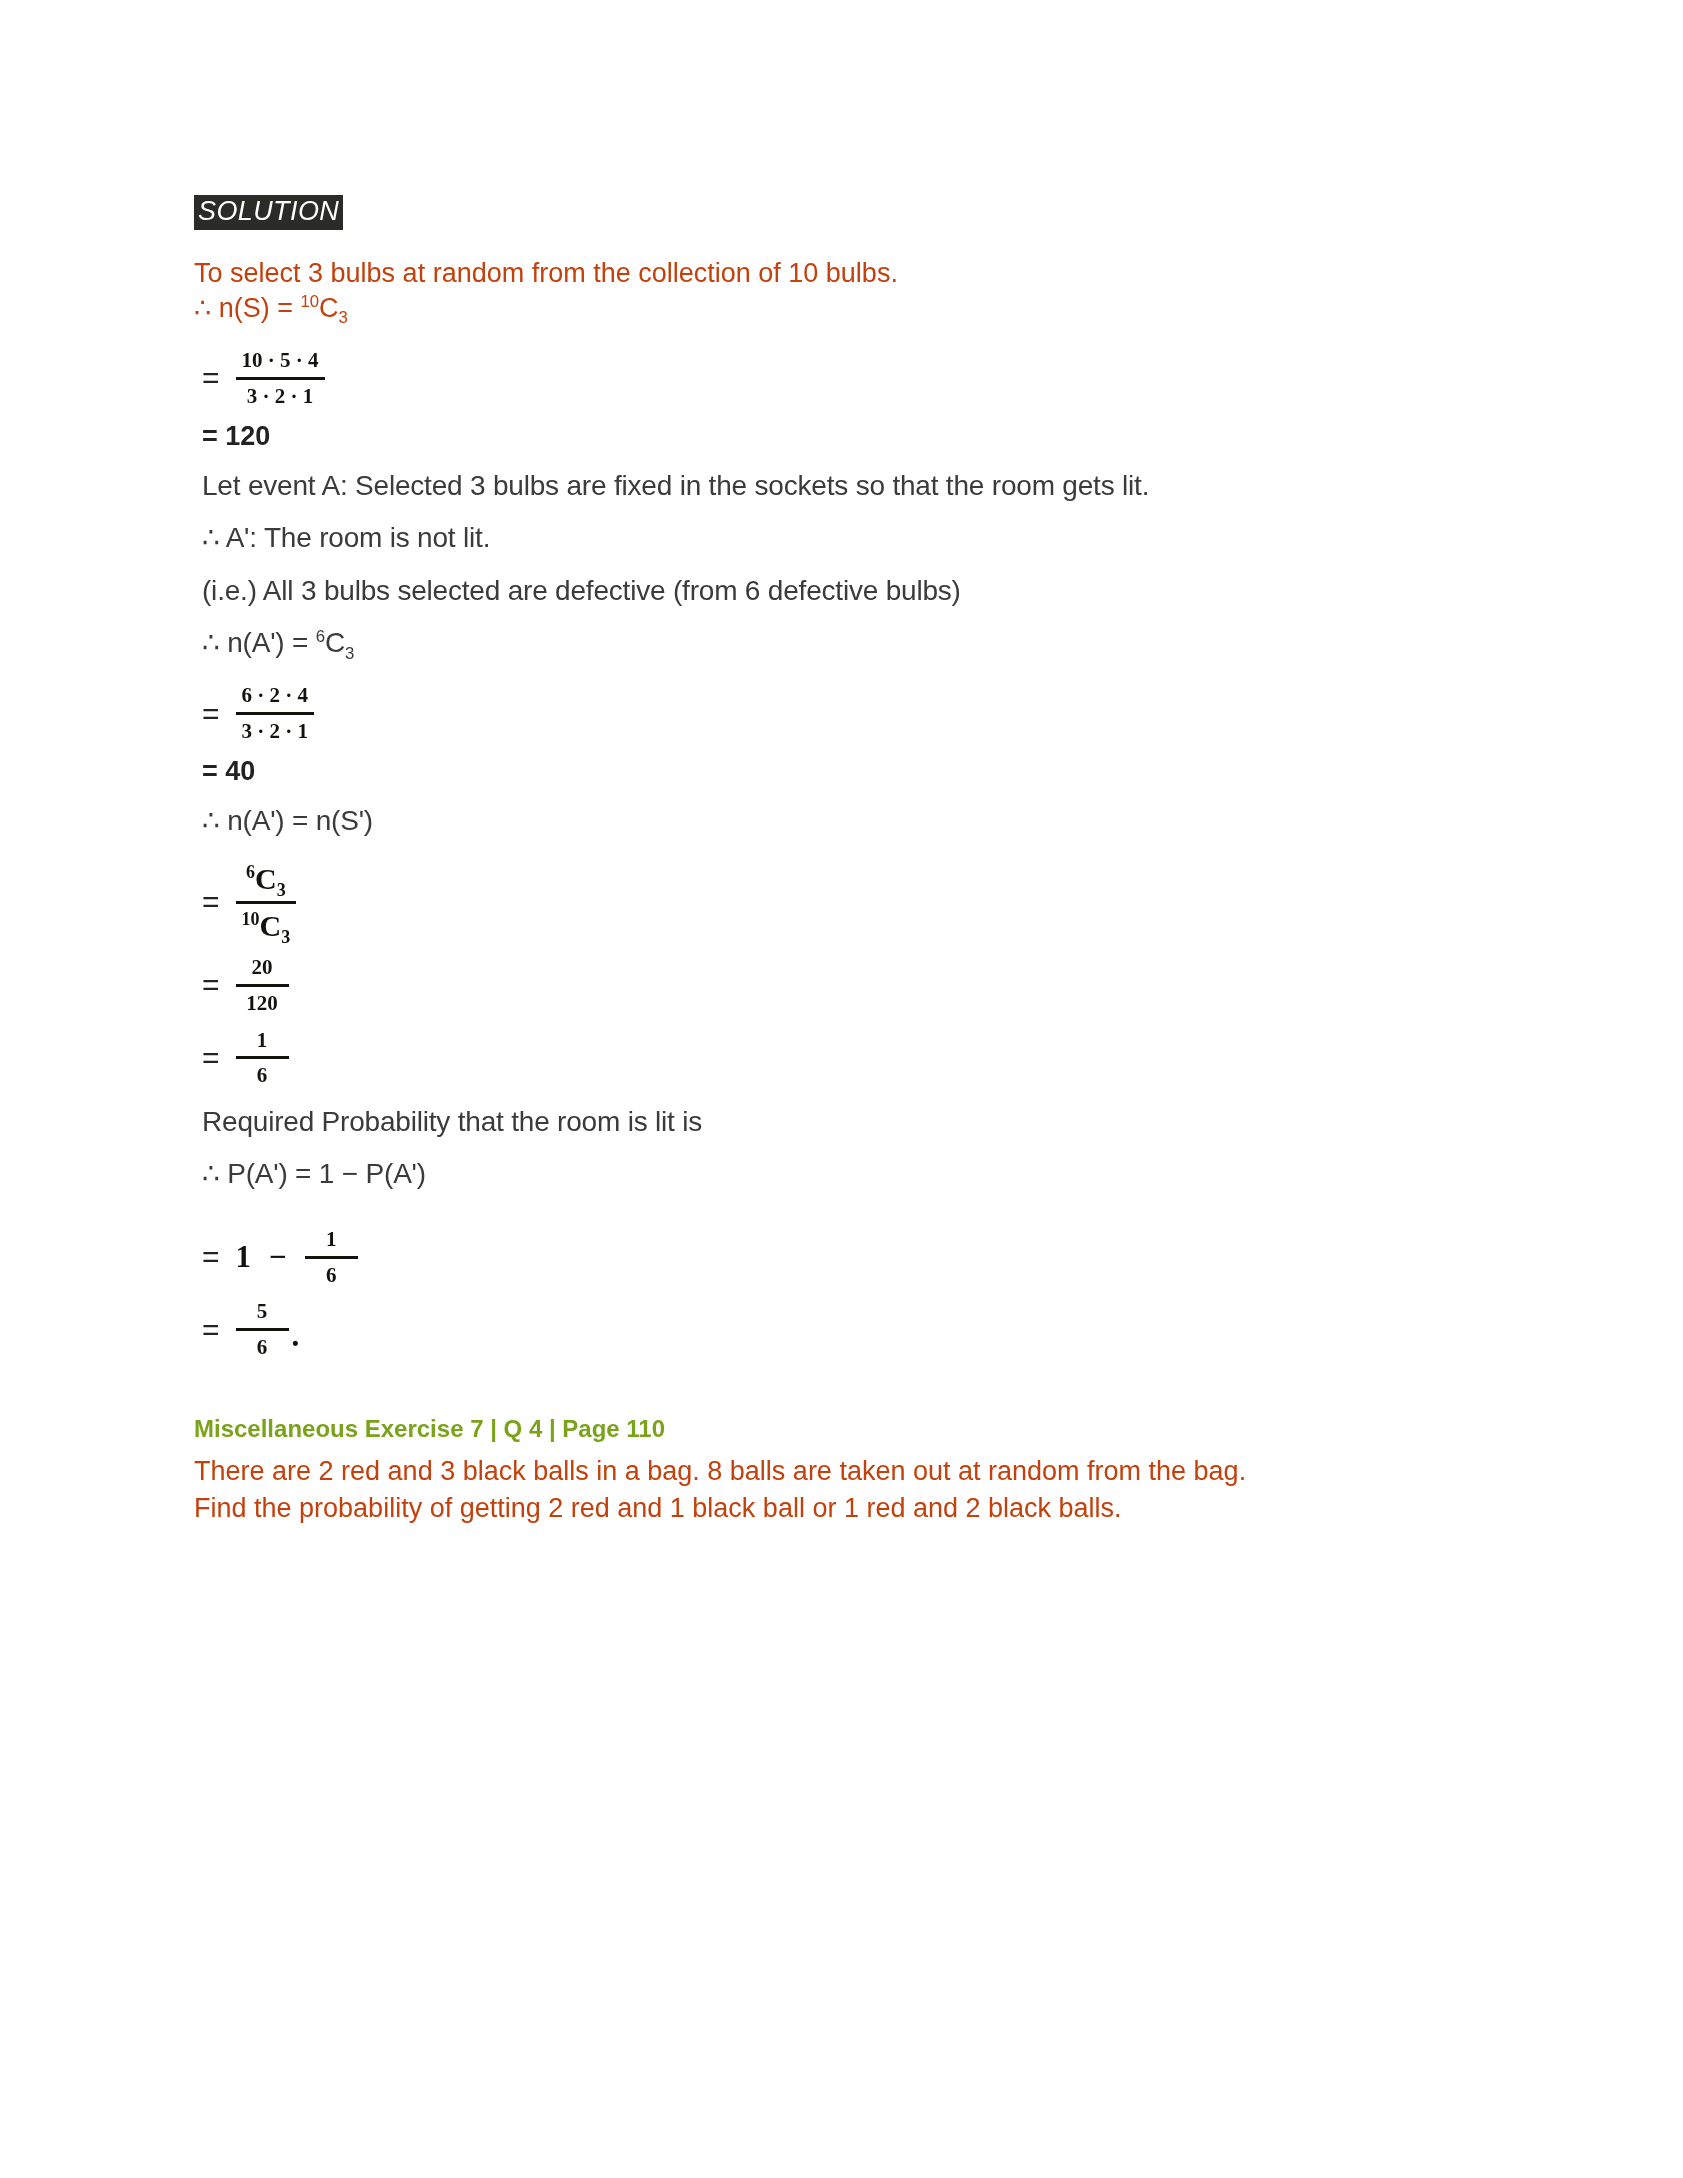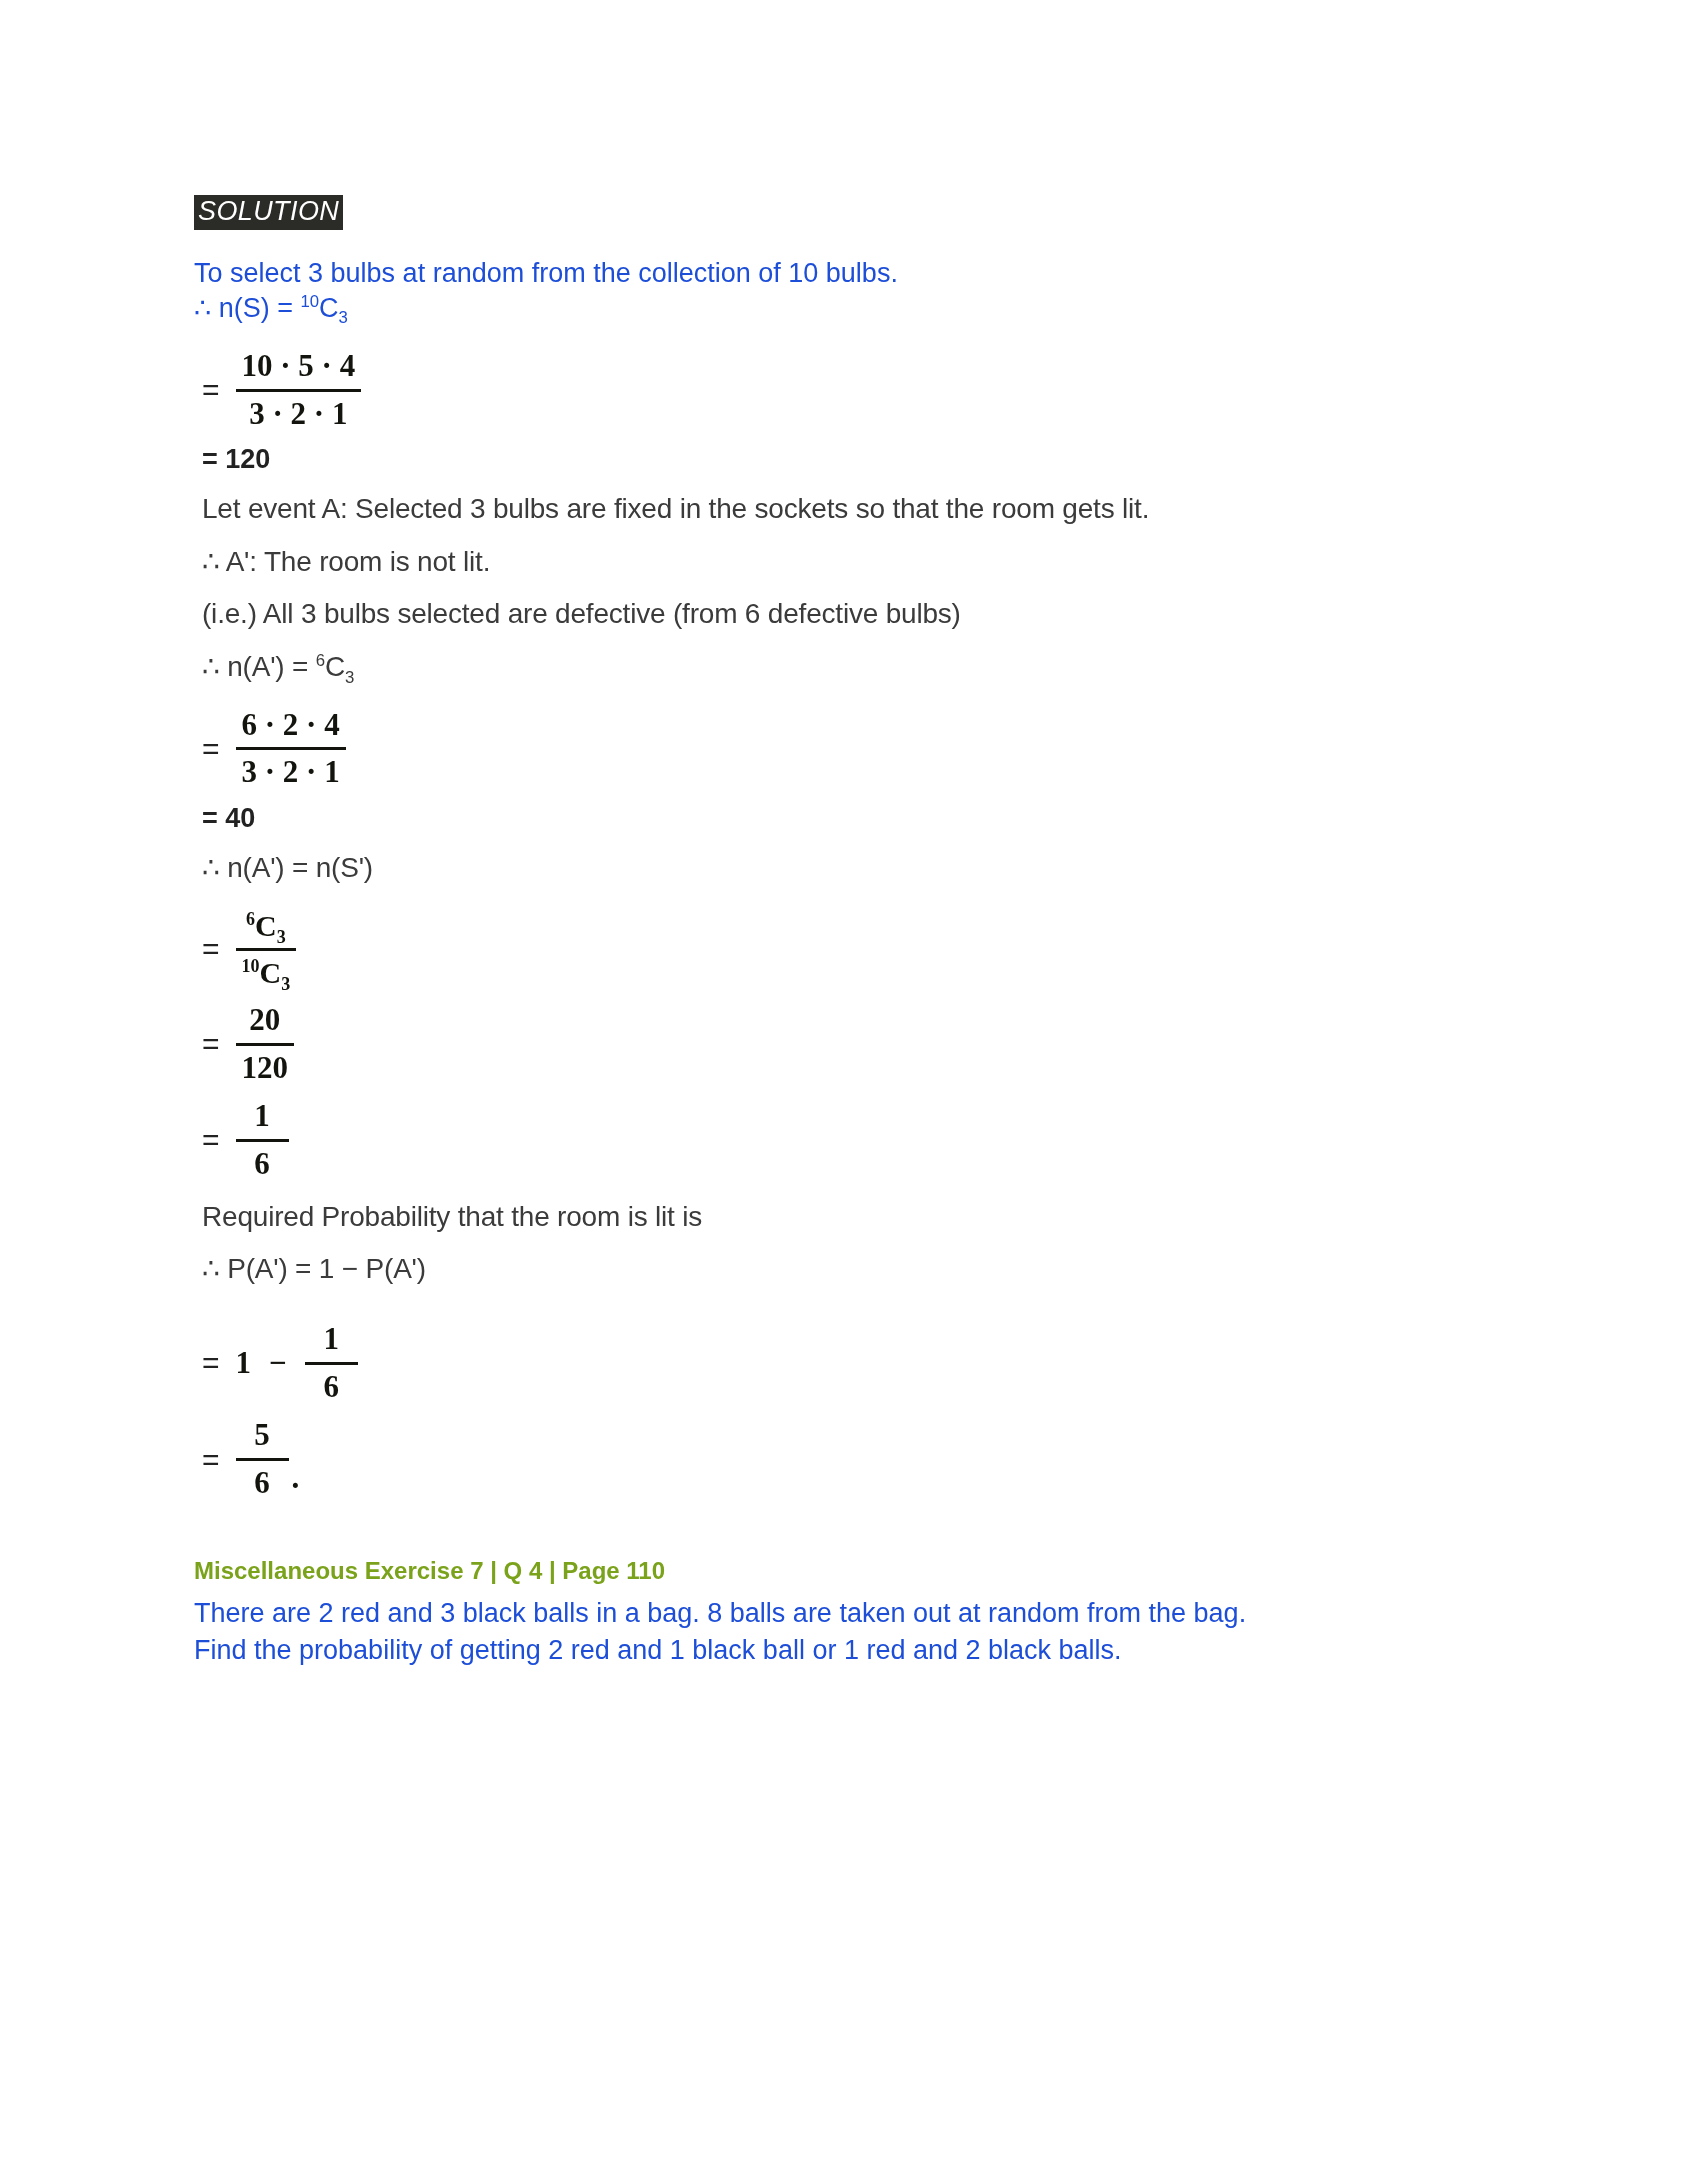--- a/index.html
+++ b/index.html
@@ -44,21 +44,21 @@
     padding: 3px 4px 5px 4px;
     line-height: 1;
     margin-bottom: 26px;
   }
 
   
   .line-sans {
     font-family: "Liberation Sans", sans-serif;
     font-size: 27px;
     line-height: 1.30;
-    color: #1d4ed8;
+    color: #c2410c;
     white-space: nowrap;
   }
   .line-sans .sup {
     font-size: 0.62em;
     vertical-align: super;
     line-height: 0;
   }
   .line-sans .sub {
     font-size: 0.62em;
     vertical-align: sub;
@@ -110,21 +110,21 @@
   .frac {
     display: inline-flex;
     flex-direction: column;
     align-items: center;
     font-family: "Liberation Serif", serif;
     font-weight: bold;
     color: #14140f;
   }
   .frac .num,
   .frac .den {
-    font-size: 31px;
+    font-size: 21px;
     line-height: 1.18;
     padding: 0 6px;
     white-space: nowrap;
   }
   .frac .bar {
     width: 100%;
     min-width: 53px;
     height: 3px;
     background: #14140f;
     margin: 4px 0;

